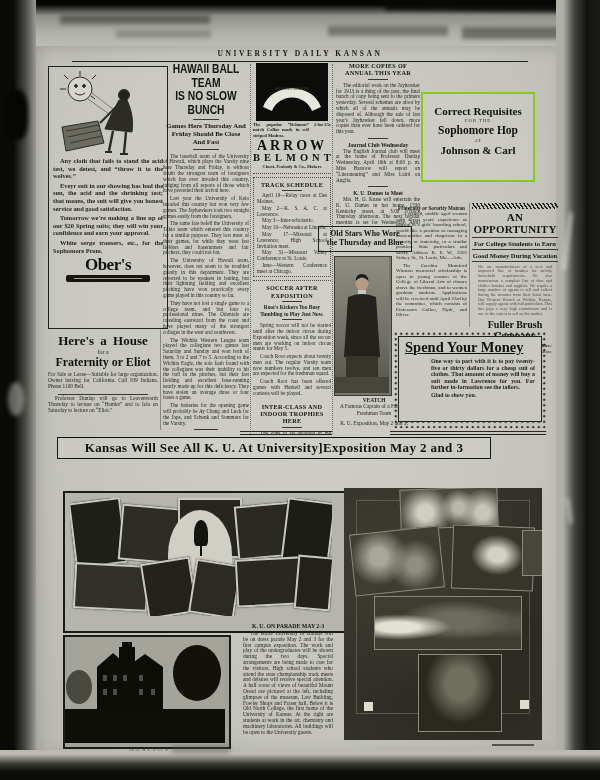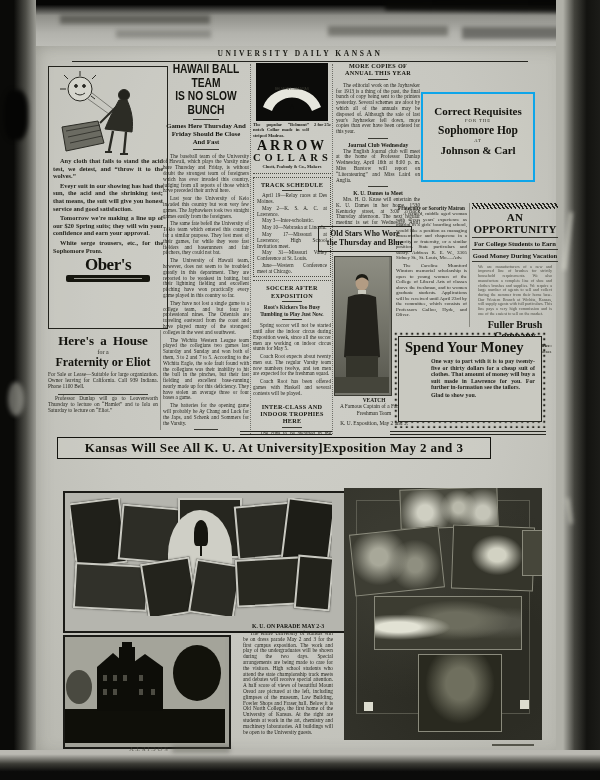--- a/index.html
+++ b/index.html
@@ -126,21 +126,21 @@
         <rect width="72" height="58" fill="#0c0c0a"></rect>
         <path d="M7,44 C16,19 56,19 65,44 L56,48 C49,30 23,30 16,48 Z" fill="#e7e7de"></path>
         <path d="M34,46 L38,46 L36,41 Z" fill="#0c0c0a"></path>
         <text x="36" y="27" font-size="3.4" fill="#3a3a32" text-anchor="middle" font-family="Liberation Sans, sans-serif">BELMONT—MADRAS</text>
       </svg>
       <div style="display:flex;justify-content:space-between;margin-top:1px;">
         <span style="font:700 4.6px/5.4px 'Liberation Serif',serif;width:56px;text-align:justify;color:#1c1c16;">The popular “Belmont” notch Collar made in self striped Madras.</span>
         <span style="font:700 4.6px/5.4px 'Liberation Serif',serif;color:#1c1c16;">2 for 25c</span>
       </div>
       <div class="ctr" style="font:700 14px/14px 'Liberation Serif',serif;letter-spacing:3px;color:#12120d;margin-top:1px;">ARROW</div>
-      <div class="ctr" style="font:700 10.5px/10.5px 'Liberation Serif',serif;letter-spacing:4px;color:#12120d;">COLLARS</div>
+      <div class="ctr" style="font:700 10.5px/10.5px 'Liberation Serif',serif;letter-spacing:4px;color:#12120d;">BELMONT</div>
       <div class="ctr" style="font:700 4.4px/6px 'Liberation Serif',serif;color:#1c1c16;">Cluett, Peabody &amp; Co., Makers</div>
     </div>
     <div class="dotrow" style="margin:3px 0;"></div>
     <div style="border:1px dotted #4a4a42;padding:3px 3px 2px;">
       <div class="mh">TRACK SCHEDULE</div>
       <div class="rule" style="width:20px;"></div>
       <p class="bp" style="text-indent:5px;margin-bottom:1px;">April 19—Relay races at Des Moines.</p>
       <p class="bp" style="text-indent:5px;margin-bottom:1px;">May 2—K. S. A. C. at Lawrence.</p>
       <p class="bp" style="text-indent:5px;margin-bottom:1px;">May 3—Inter-scholastic.</p>
       <p class="bp" style="text-indent:5px;margin-bottom:1px;">May 10—Nebraska at Lincoln.</p>
@@ -229,32 +229,32 @@
         <div style="font-weight:700;">Head Office:</div>
         <div>Hartford, Conn.</div>
       </div>
       <div class="ctr" style="width:52%;font:4.8px/5.6px 'Liberation Serif',serif;color:#26261f;">
         <div style="font-weight:700;">Western Office:</div>
         <div>Wichita, Kansas</div>
       </div>
     </div>
   </div>
 
-  <div class="abs" style="left:421px;top:92px;width:110px;height:86px;border:2px solid #0ea5e9;background:rgba(214,214,206,.3);">
+  <div class="abs" style="left:421px;top:92px;width:110px;height:86px;border:2px solid #84cc16;background:rgba(214,214,206,.3);">
     <div class="ctr ital" style="font:700 11px/12px 'Liberation Serif',serif;color:#13130e;margin-top:11px;">Correct Requisites</div>
     <div class="ctr" style="font:4.6px/7px 'Liberation Serif',serif;letter-spacing:1px;color:#26261f;">FOR THE</div>
     <div class="ctr ital" style="font:700 11.5px/12.5px 'Liberation Serif',serif;color:#13130e;">Sophomore Hop</div>
     <div class="ctr" style="font:4.6px/7px 'Liberation Serif',serif;letter-spacing:1px;color:#26261f;">AT</div>
     <div class="ctr ital" style="font:700 11px/12px 'Liberation Serif',serif;color:#13130e;">Johnson &amp; Carl</div>
   </div>
 
   <div class="abs" style="left:392px;top:330px;width:156px;height:98px;
        background-image:radial-gradient(circle,#26261f 1.1px,transparent 1.5px);background-size:5.5px 5.5px;background-position:1px 1px;">
     <div style="position:absolute;left:6px;top:6px;right:6px;bottom:6px;background:#c9c9c1;border:1.2px solid #22221c;padding:3px 6px;">
-      <div class="ital" style="font:700 14.5px/15px 'Liberation Serif',serif;color:#12120d;">Spend  Your  Money</div>
+      <div class="ital" style="font:700 14.5px/15px 'Liberation Serif',serif;color:#12120d;text-decoration:underline;">Spend  Your  Money</div>
       <p class="ital" style="font:700 5.9px/6.6px 'Liberation Serif',serif;color:#23231d;margin:3px 0 1px 26px;text-align:justify;">One way to part with it is to pay twenty-five or thirty dollars for a cheap suit of clothes.  That amount of money will buy a suit made in Lawrence for you.   For further in-formation see the tailors.</p>
       <div class="ital" style="font:700 5.9px/6.6px 'Liberation Serif',serif;color:#23231d;margin-left:26px;">Glad to show you.</div>
     </div>
   </div>
   <div class="abs" style="left:390px;top:431px;width:156px;border-top:1.2px solid #26261f;border-bottom:1.2px solid #26261f;height:2px;"></div>
   <div class="abs" style="left:240px;top:431px;width:92px;border-top:1.2px solid #26261f;border-bottom:1.2px solid #26261f;height:2px;"></div>
 
   <div class="abs" style="left:57px;top:437px;width:432px;height:20px;border:1.5px solid #14140f;background:rgba(212,212,204,.35);
        font:700 13px/20px 'Liberation Serif',serif;text-align:center;color:#12120d;letter-spacing:.4px;white-space:nowrap;overflow:hidden;">Kansas  Will  See  All  K. U.  At  University]Exposition  May  2  and  3</div>
 

